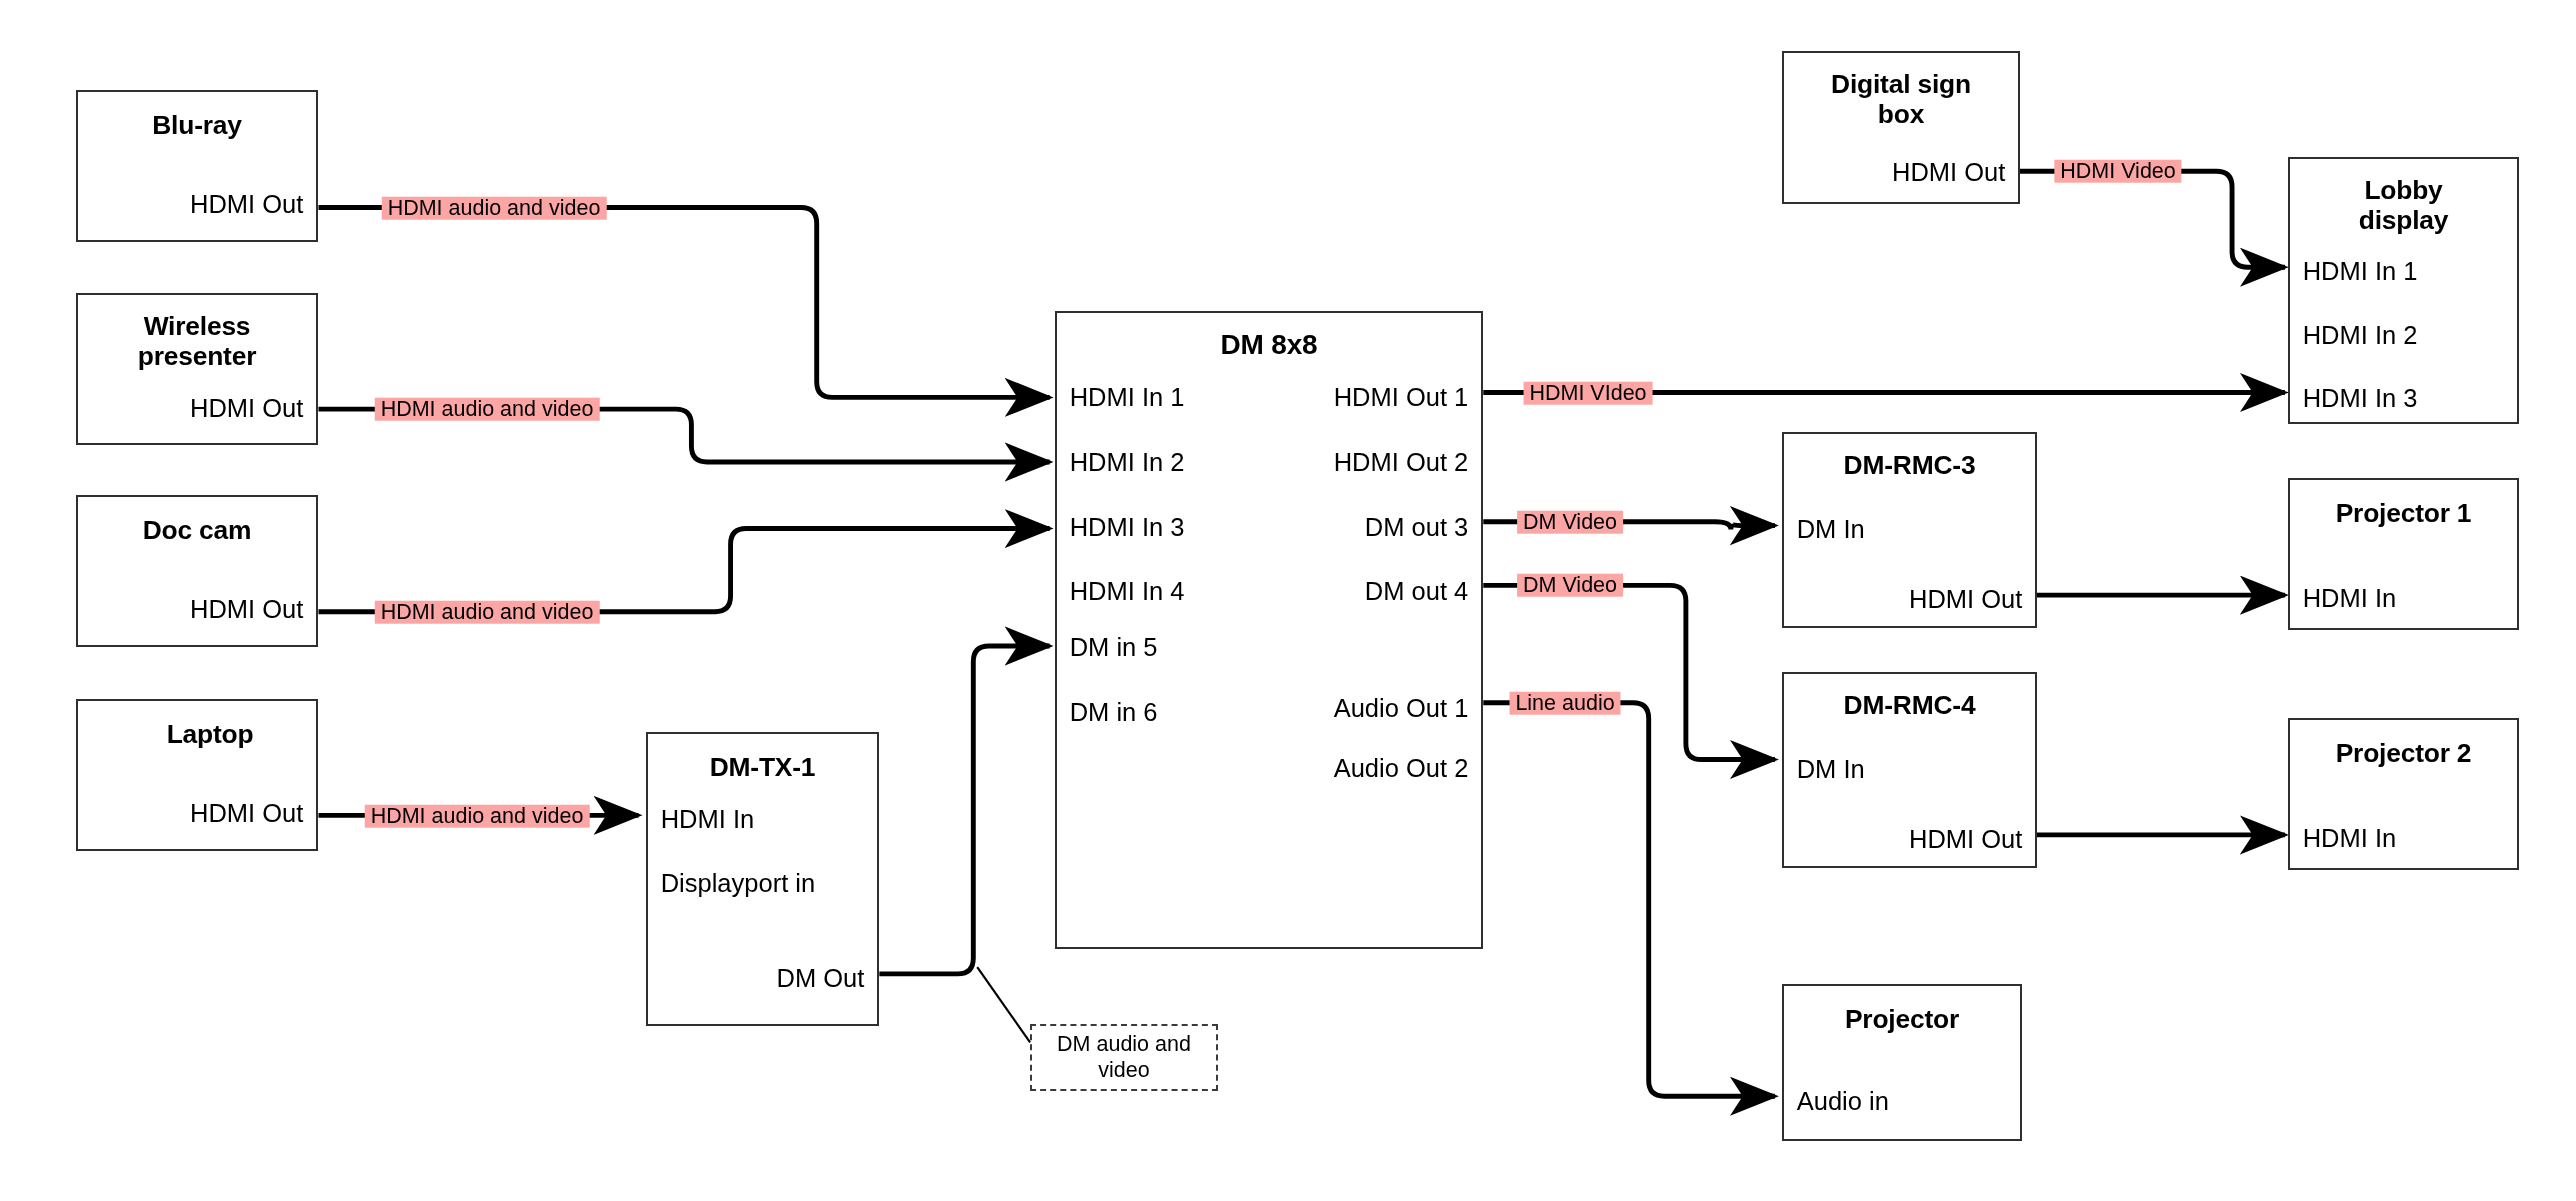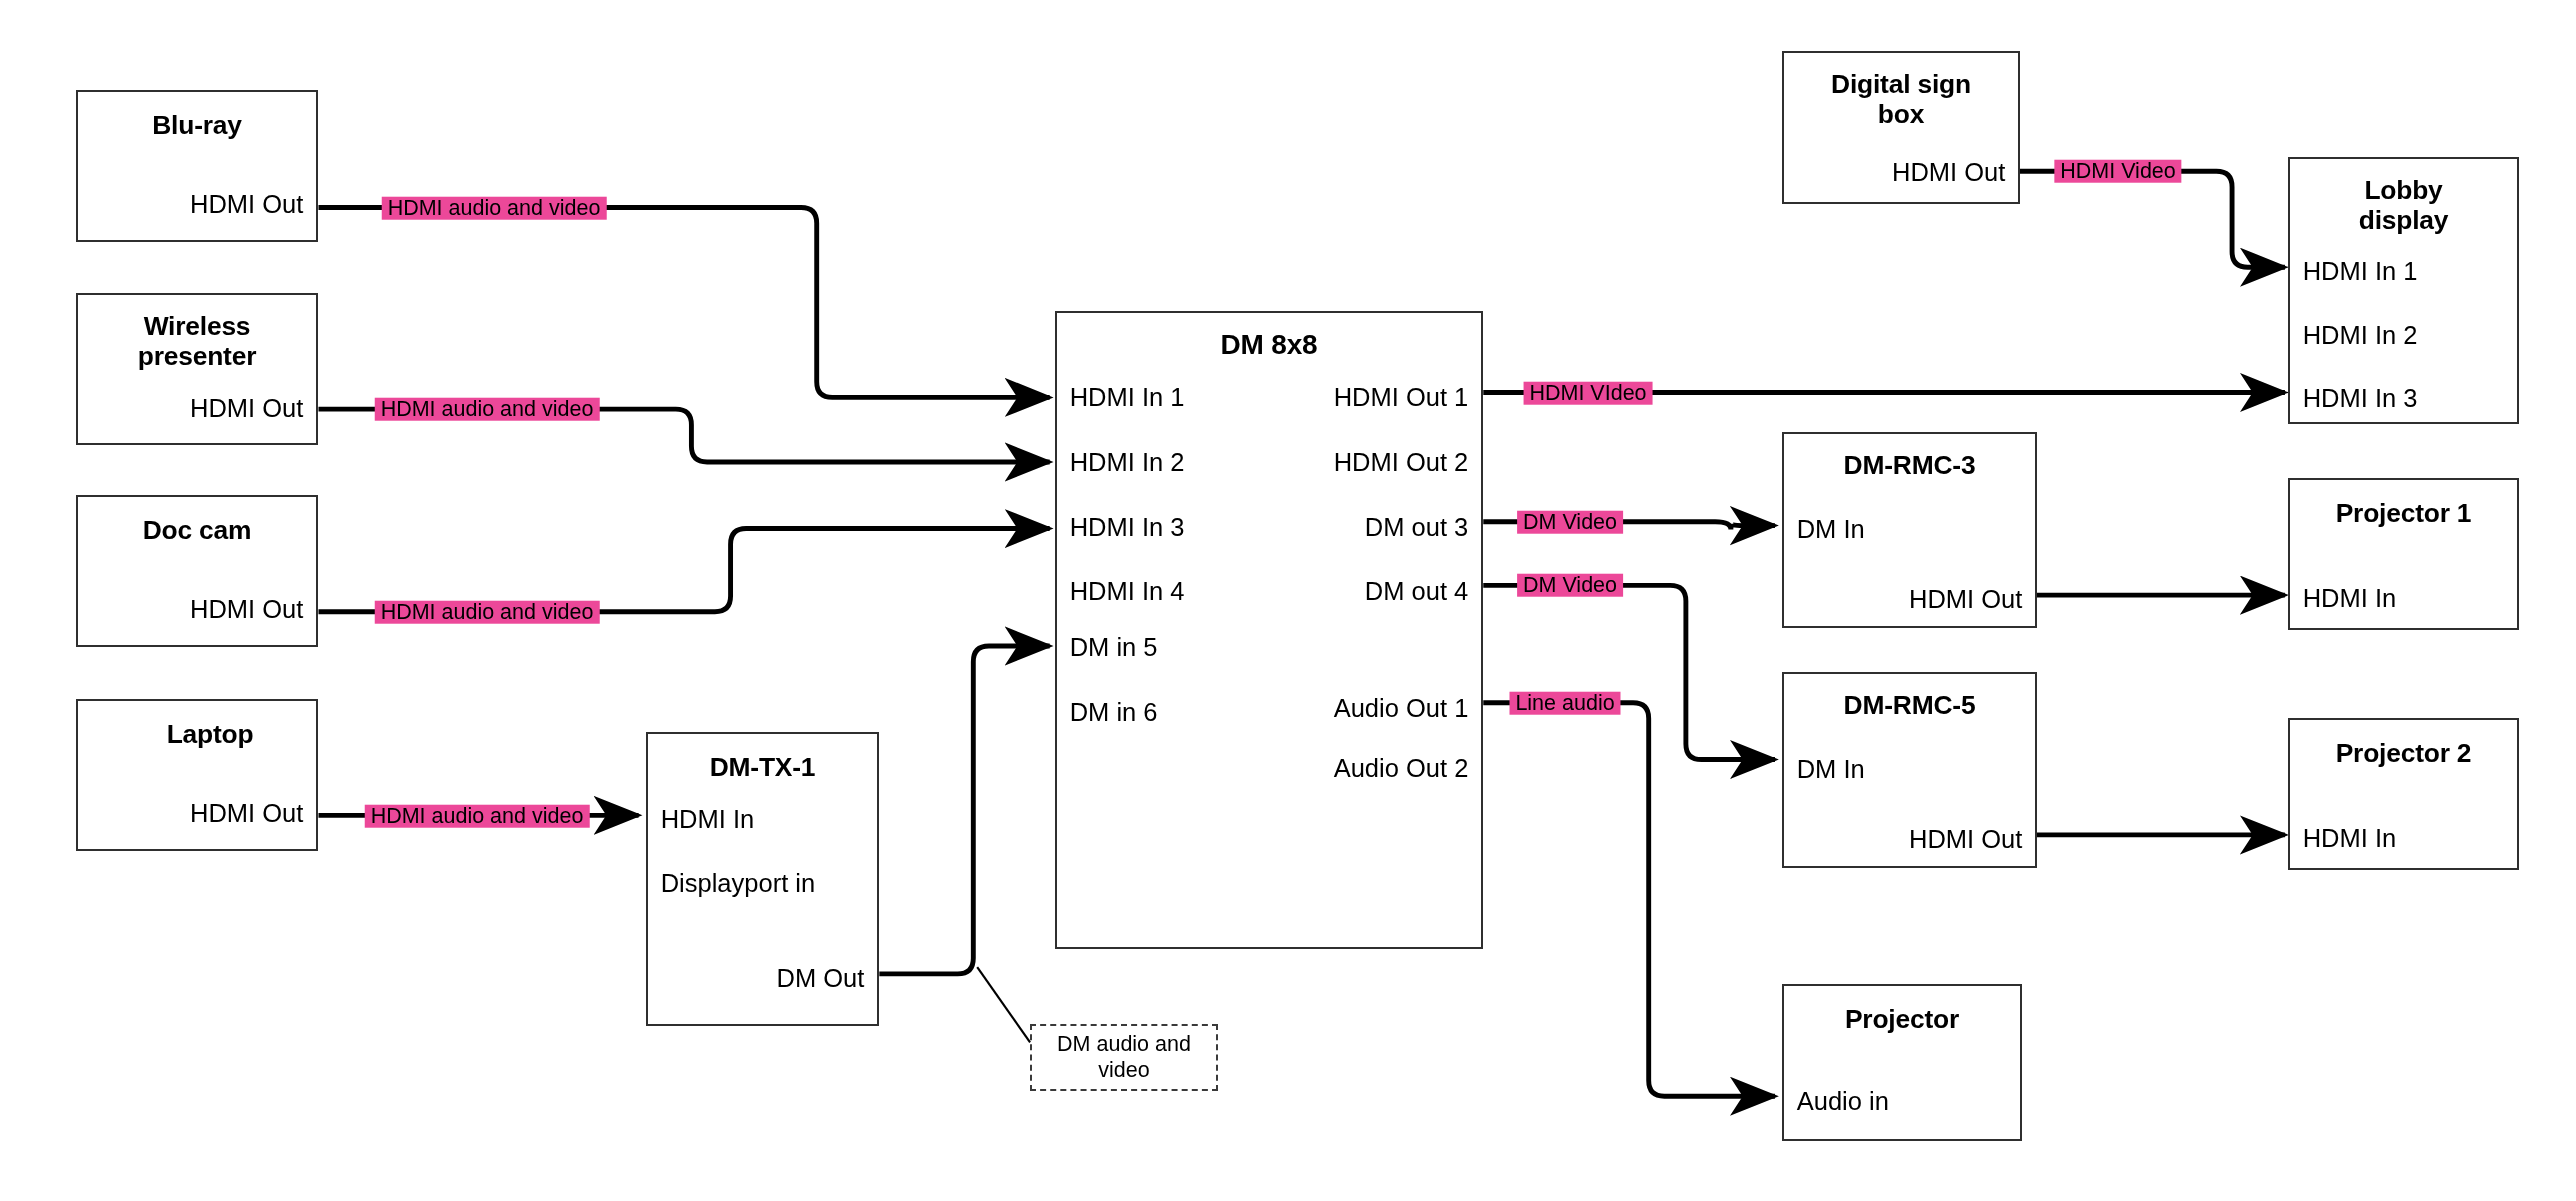--- a/index.html
+++ b/index.html
@@ -54,21 +54,21 @@
     line-height: 1.1;
     white-space: nowrap;
     position: absolute;
   }
   .port.left  { left: 12.7px;  text-align: left; }
   .port.right { right: 12.7px; text-align: right; }
   .wire-label {
     position: absolute;
     font-size: 21.5px;
     color: #000000;
-    background: #ec4899;
+    background: #fca5a5;
     white-space: nowrap;
     padding: 0 5.9px;
     transform: translate(-50%, -50%);
     line-height: 1.05;
   }
   .note-text {
     font-size: 21.5px;
     text-align: center;
     line-height: 1.25;
     width: 100%;
@@ -178,21 +178,21 @@
     <div class="port left" style="top:225px;">HDMI In 3</div>
   </div>
 
   <div class="node" style="left:1782px; top:432px; width:255px; height:196px;">
     <div class="node-title" style="margin-top:15.7px;">DM-RMC-3</div>
     <div class="port left" style="top:81px;">DM In</div>
     <div class="port right" style="top:151px;">HDMI Out</div>
   </div>
 
   <div class="node" style="left:1782px; top:672px; width:255px; height:196px;">
-    <div class="node-title" style="margin-top:15.7px;">DM-RMC-5</div>
+    <div class="node-title" style="margin-top:15.7px;">DM-RMC-4</div>
     <div class="port left" style="top:81px;">DM In</div>
     <div class="port right" style="top:151px;">HDMI Out</div>
   </div>
 
   <div class="node" style="left:2288px; top:478px; width:231px; height:152px;">
     <div class="node-title" style="margin-top:17.6px;">Projector 1</div>
     <div class="port left" style="top:104px;">HDMI In</div>
   </div>
 
   <div class="node" style="left:2288px; top:718px; width:231px; height:152px;">

